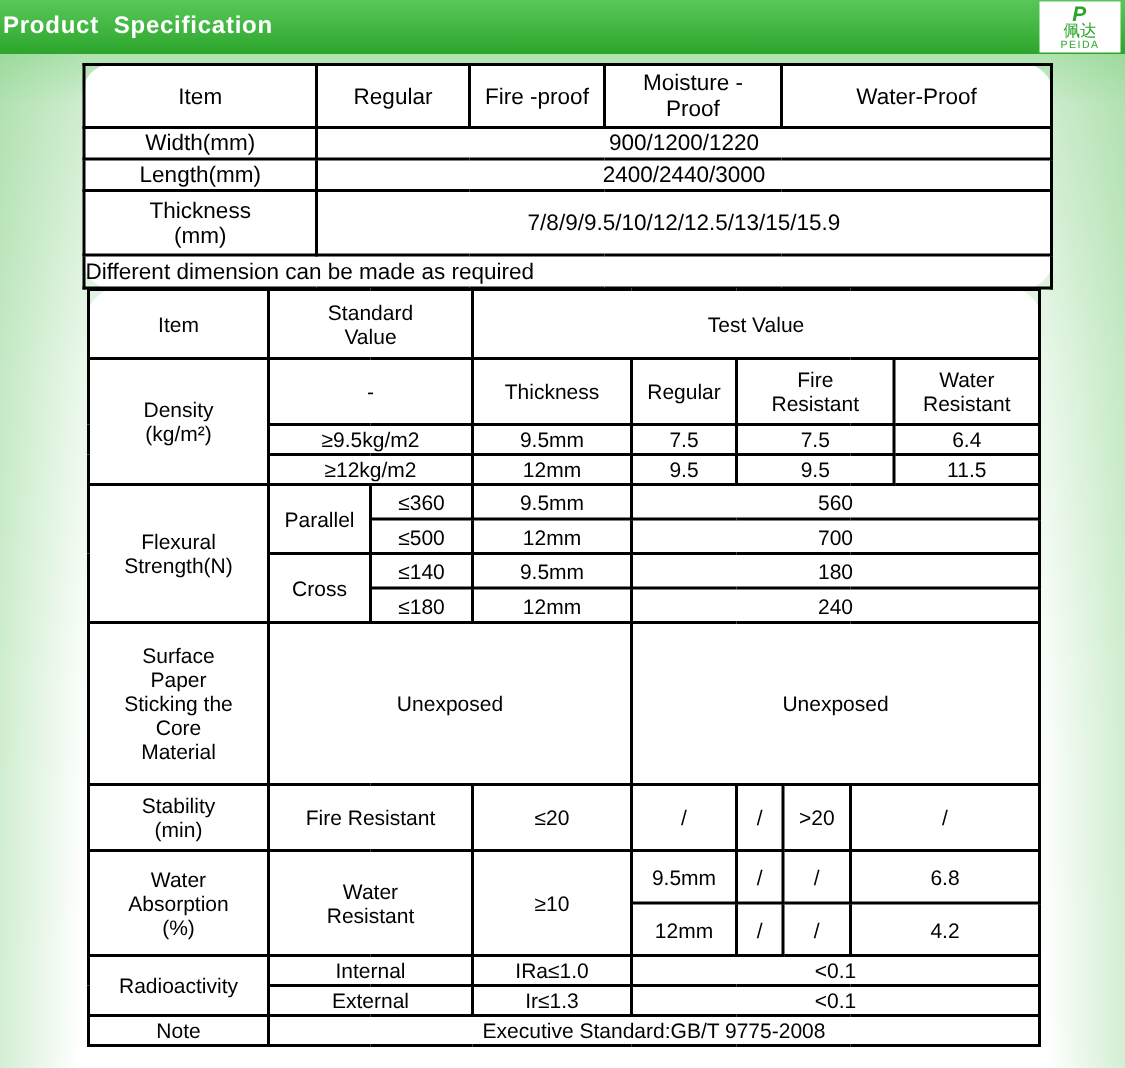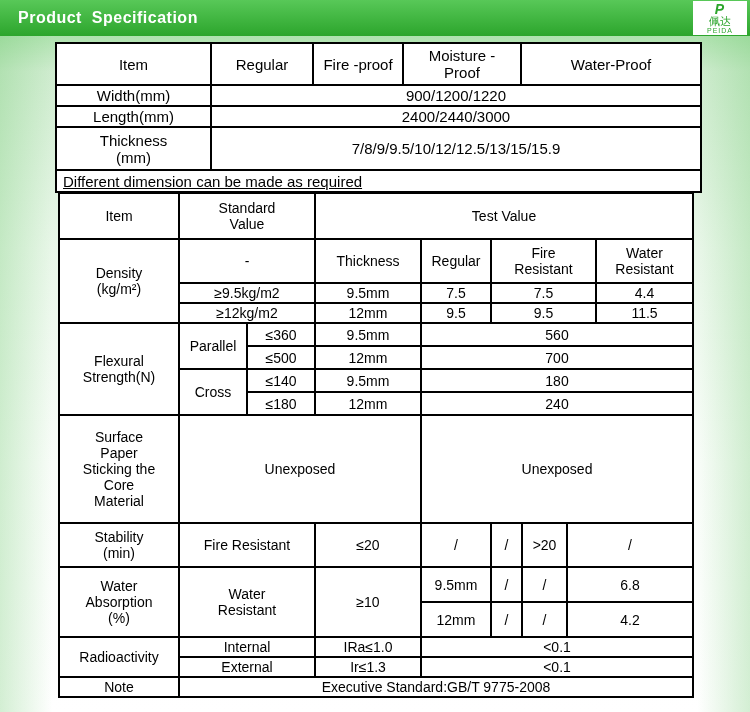--- a/index.html
+++ b/index.html
@@ -10,38 +10,38 @@
   }
   .page::before{
     content:""; position:absolute; inset:0; pointer-events:none;
     background:linear-gradient(90deg, rgba(110,200,110,.30) 0%, rgba(110,200,110,0) 7%, rgba(110,200,110,0) 93%, rgba(110,200,110,.30) 100%);
   }
   .topbar {
     position:absolute; top:0; left:0; width:750px; height:36px;
     background:linear-gradient(180deg,#58c858 0%,#2ca52c 100%);
   }
   .title {
-    position:absolute; top:9px; left:18px; color:#ffffff; font-weight:bold;
+    position:absolute; top:9px; left:2px; color:#ffffff; font-weight:bold;
     font-size:16px; white-space:pre; letter-spacing:0.5px;
   }
   .logo-box {
     position:absolute; top:1px; right:3px; width:54px; height:34px; background:#ffffff;
     display:flex; flex-direction:column; align-items:center; justify-content:center; line-height:1;
   }
   .logo-mark { color:#2ca52c; font-weight:bold; font-style:italic; font-size:14px; letter-spacing:1px; }
   .logo-cn { color:#2ca52c; font-size:11px; }
   .logo-sub { color:#2ca52c; font-size:7px; letter-spacing:1px; }
 
-  table { border-collapse:collapse; table-layout:fixed; background:#ffffff; position:absolute; }
+  table { border-collapse:collapse; table-layout:fixed; background:#ffffff; position:absolute;border-radius:21px; }
   td { border:2px solid #000; text-align:center; vertical-align:middle; padding:1px 2px; color:#000; overflow:hidden; }
 
   .t1 { left:55px; top:42px; width:645px; font-size:15px; }
   .t2 { left:58px; top:192px; width:634px; font-size:14px; }
 
-  .left-cell { text-align:left; padding-left:6px;text-decoration:underline; }
+  .left-cell { text-align:left; padding-left:0; }
 
   .w70 { display:inline-block; max-width:70px; }
   .w80 { display:inline-block; max-width:82px; }
   .w88 { display:inline-block; max-width:88px; }
   .ba  { display:inline-block; max-width:48px; word-break:break-all; }
 
   .q42{height:42px;} .q21{height:21px;} .q40{height:43px;} .q22{height:22px;}
   .r46{height:46px;} .r44{height:44px;} .r22{height:16px;} .r23{height:23px;}
   .r96{height:108px;} .r35{height:35px;}
 </style>
@@ -119,21 +119,21 @@
         <td>Thickness</td>
         <td>Regular</td>
         <td colspan="3"><span class="w70">Fire Resistant</span></td>
         <td><span class="w70">Water Resistant</span></td>
       </tr>
       <tr class="r22">
         <td colspan="2">≥9.5kg/m2</td>
         <td>9.5mm</td>
         <td>7.5</td>
         <td colspan="3">7.5</td>
-        <td>4.4</td>
+        <td>6.4</td>
       </tr>
       <tr class="r22">
         <td colspan="2">≥12kg/m2</td>
         <td>12mm</td>
         <td>9.5</td>
         <td colspan="3">9.5</td>
         <td>11.5</td>
       </tr>
 
       <tr class="r23">

